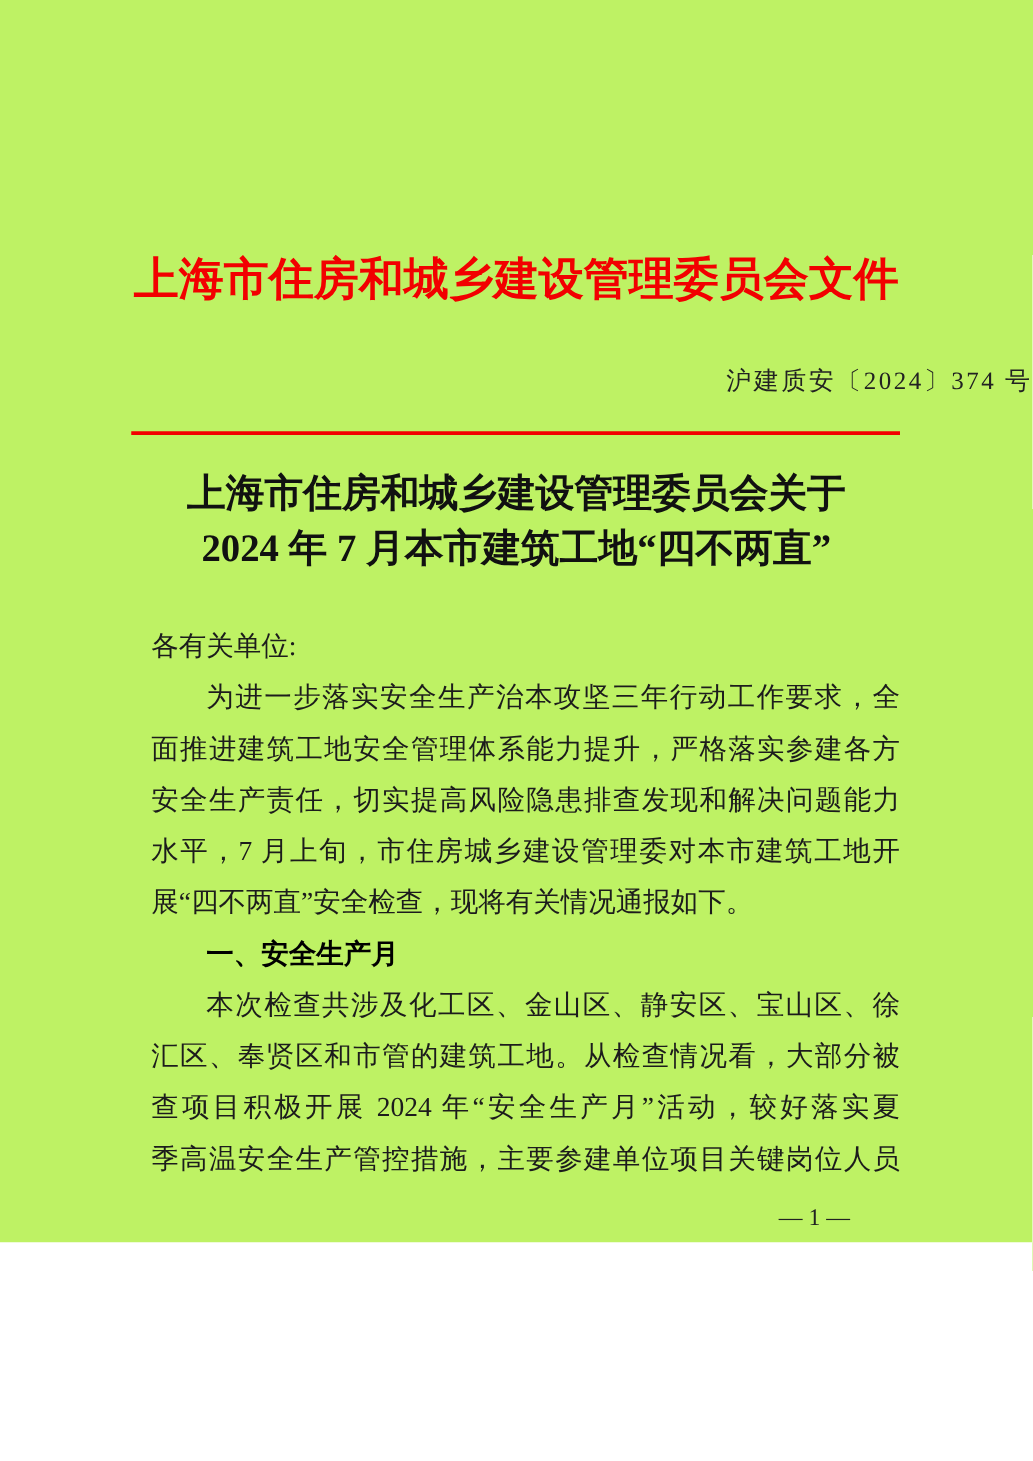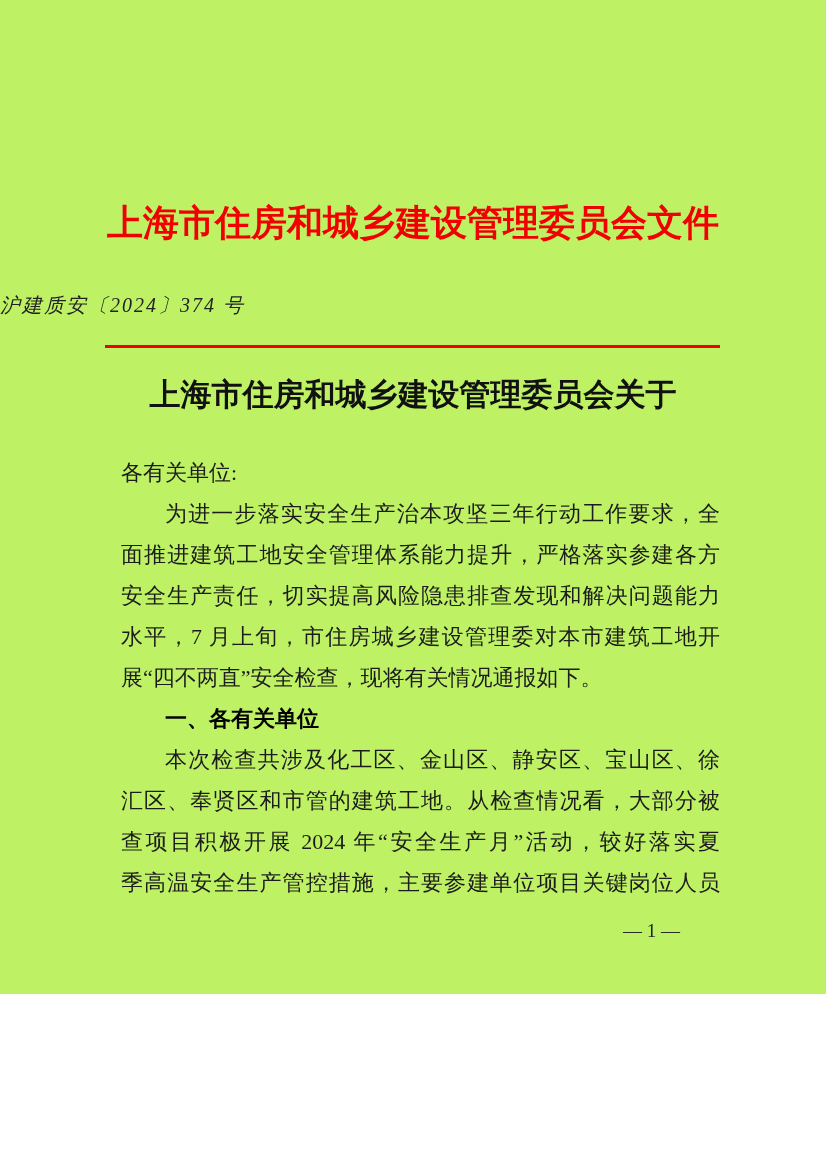--- a/index.html
+++ b/index.html
@@ -23,26 +23,25 @@
     font-size: 36px;
     font-weight: bold;
     line-height: 46px;
     letter-spacing: 0px;
     color: #f20000;
     font-family: "Liberation Serif", "DejaVu Serif", serif;
   }
   
   .doc-number {
     margin-top: 46px;
-    text-align: left;
+    text-align: right;
     font-size: 20px;
     line-height: 26px;
     letter-spacing: 2px;
     color: #222222;
-    font-style: italic;
   }
   
   .red-line {
     margin: 27px 0 0 105px;
     width: 615px;
     height: 3px;
     background: #f20000;
     border: none;
   }
   
@@ -94,30 +93,31 @@
 <div class="page">
 
   <header>
     <div class="banner">上海市住房和城乡建设管理委员会文件</div>
     <div class="doc-number">沪建质安〔2024〕374 号</div>
     <div class="red-line"></div>
   </header>
 
   <section class="title-block">
     <div>上海市住房和城乡建设管理委员会关于</div>
+    <div>2024 年 7 月本市建筑工地“四不两直”</div>
   </section>
 
   <main class="body-block">
     <div class="line no-stretch">各有关单位:</div>
     <div class="line indent">为进一步落实安全生产治本攻坚三年行动工作要求，全</div>
     <div class="line">面推进建筑工地安全管理体系能力提升，严格落实参建各方</div>
     <div class="line">安全生产责任，切实提高风险隐患排查发现和解决问题能力</div>
     <div class="line">水平，7 月上旬，市住房城乡建设管理委对本市建筑工地开</div>
     <div class="line no-stretch">展“四不两直”安全检查，现将有关情况通报如下。</div>
-    <div class="line heading no-stretch indent">一、各有关单位</div>
+    <div class="line heading no-stretch indent">一、安全生产月</div>
     <div class="line indent">本次检查共涉及化工区、金山区、静安区、宝山区、徐</div>
     <div class="line">汇区、奉贤区和市管的建筑工地。从检查情况看，大部分被</div>
     <div class="line">查项目积极开展 2024 年“安全生产月”活动，较好落实夏</div>
     <div class="line">季高温安全生产管控措施，主要参建单位项目关键岗位人员</div>
   </main>
 
   <footer class="footer">
     <span>— 1 —</span>
   </footer>
 

